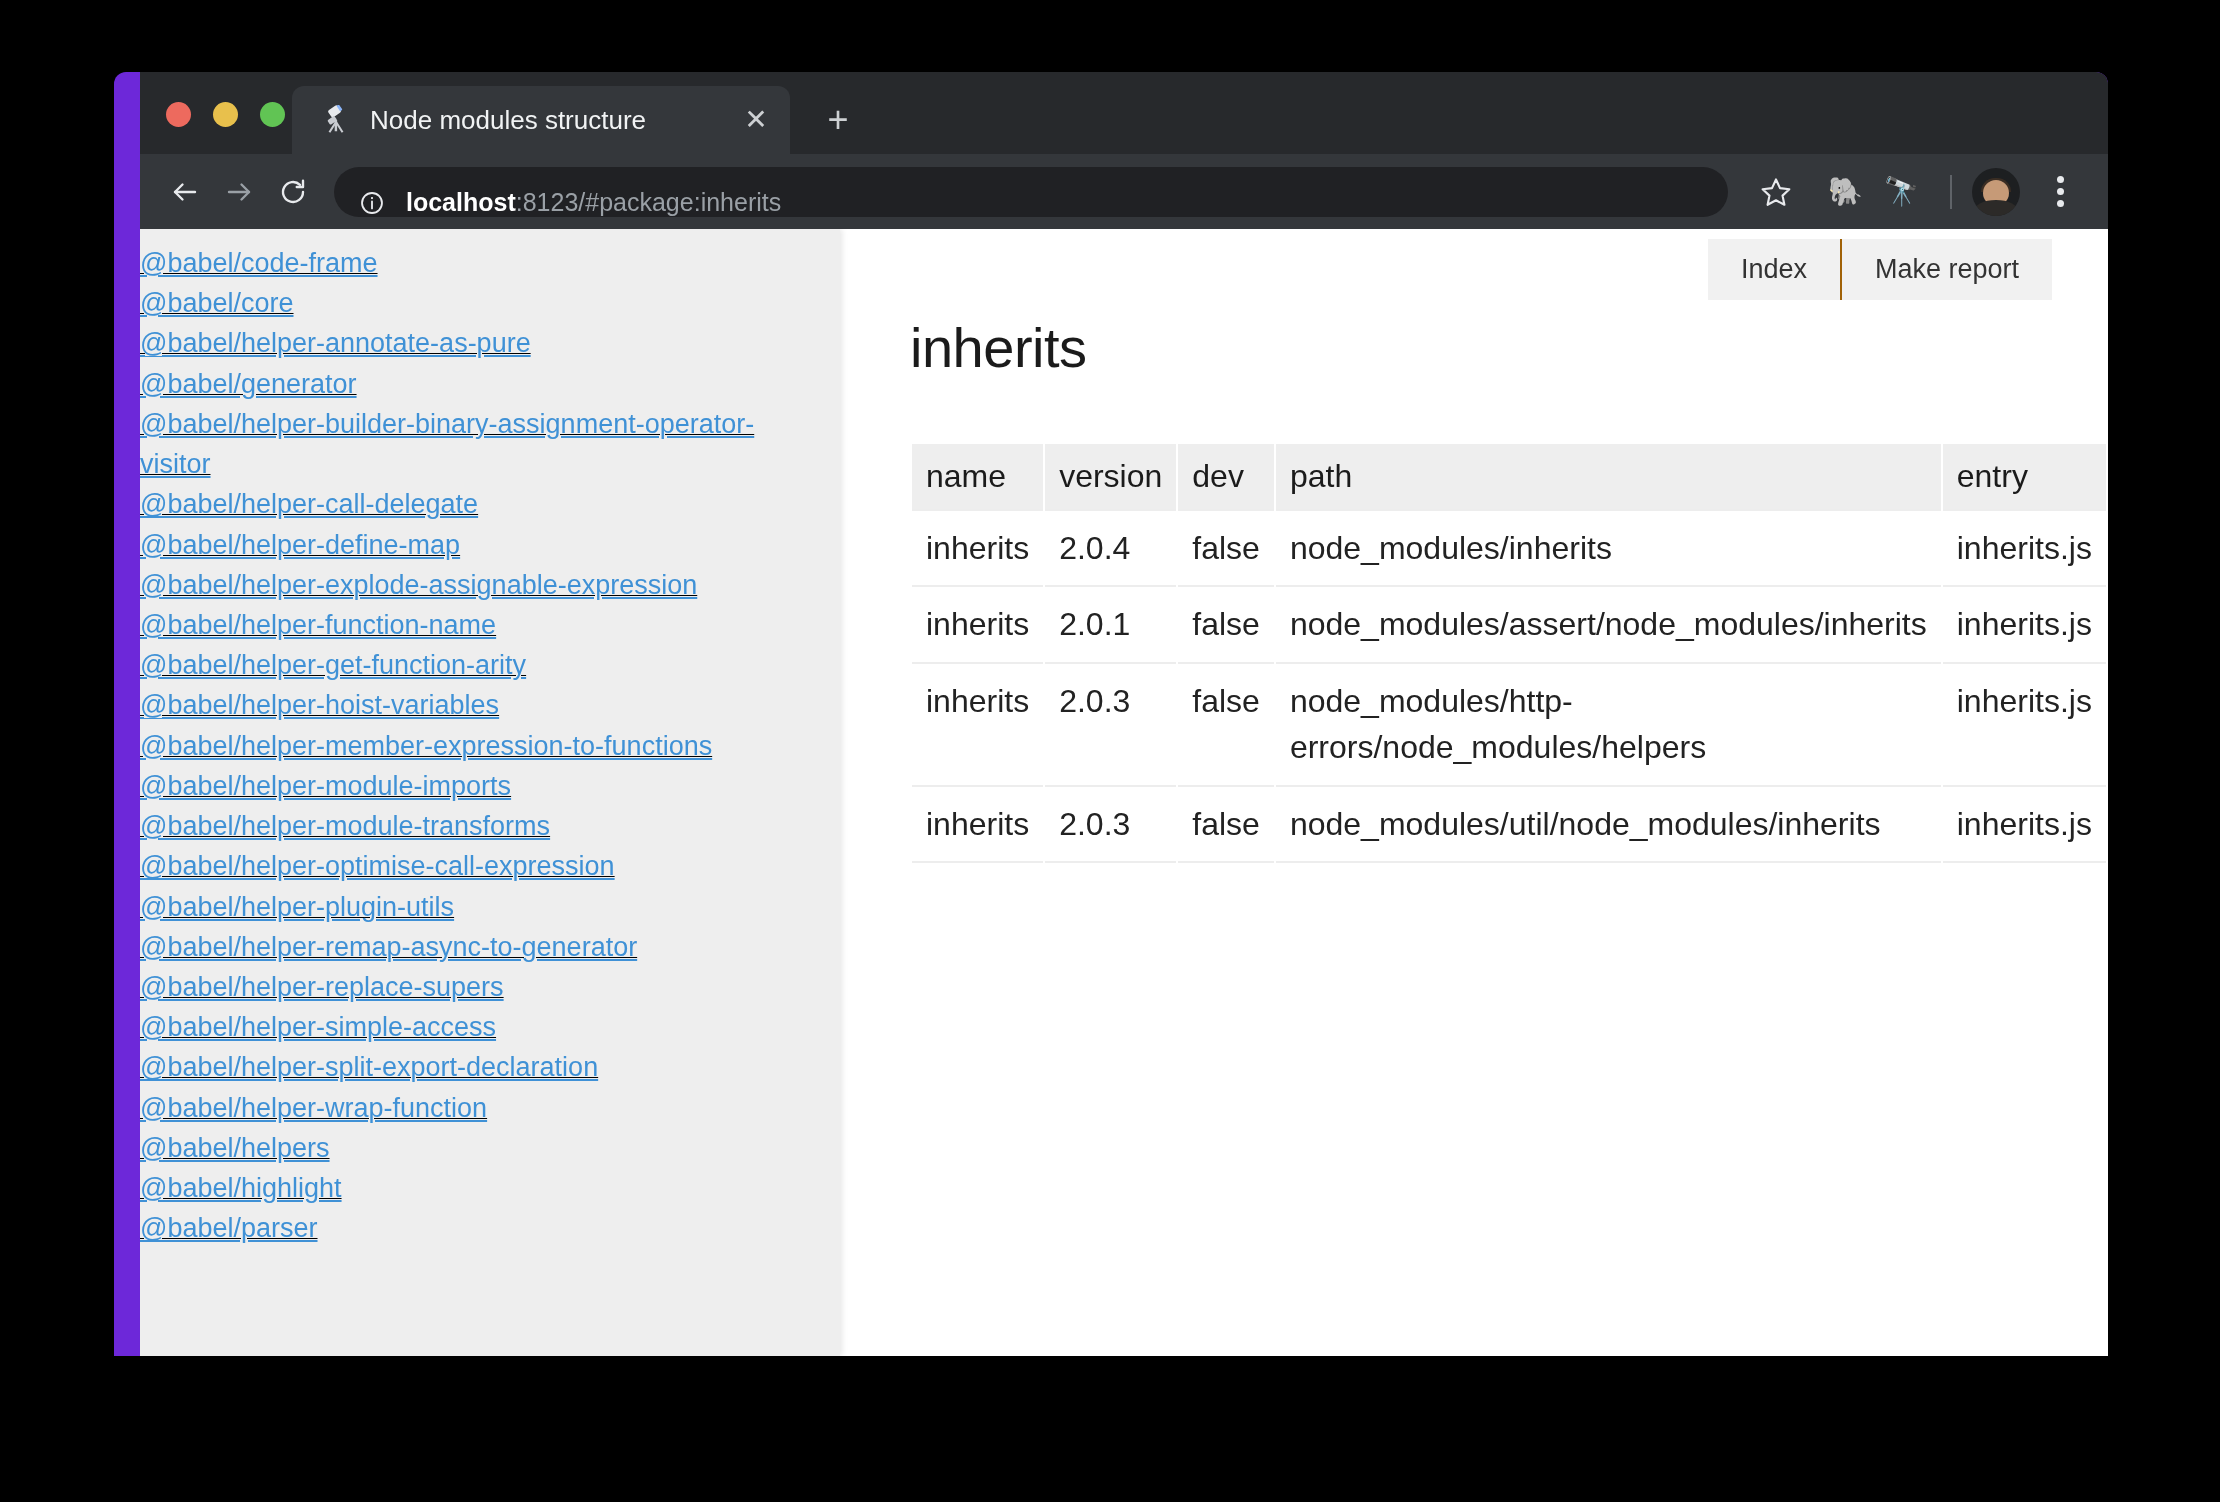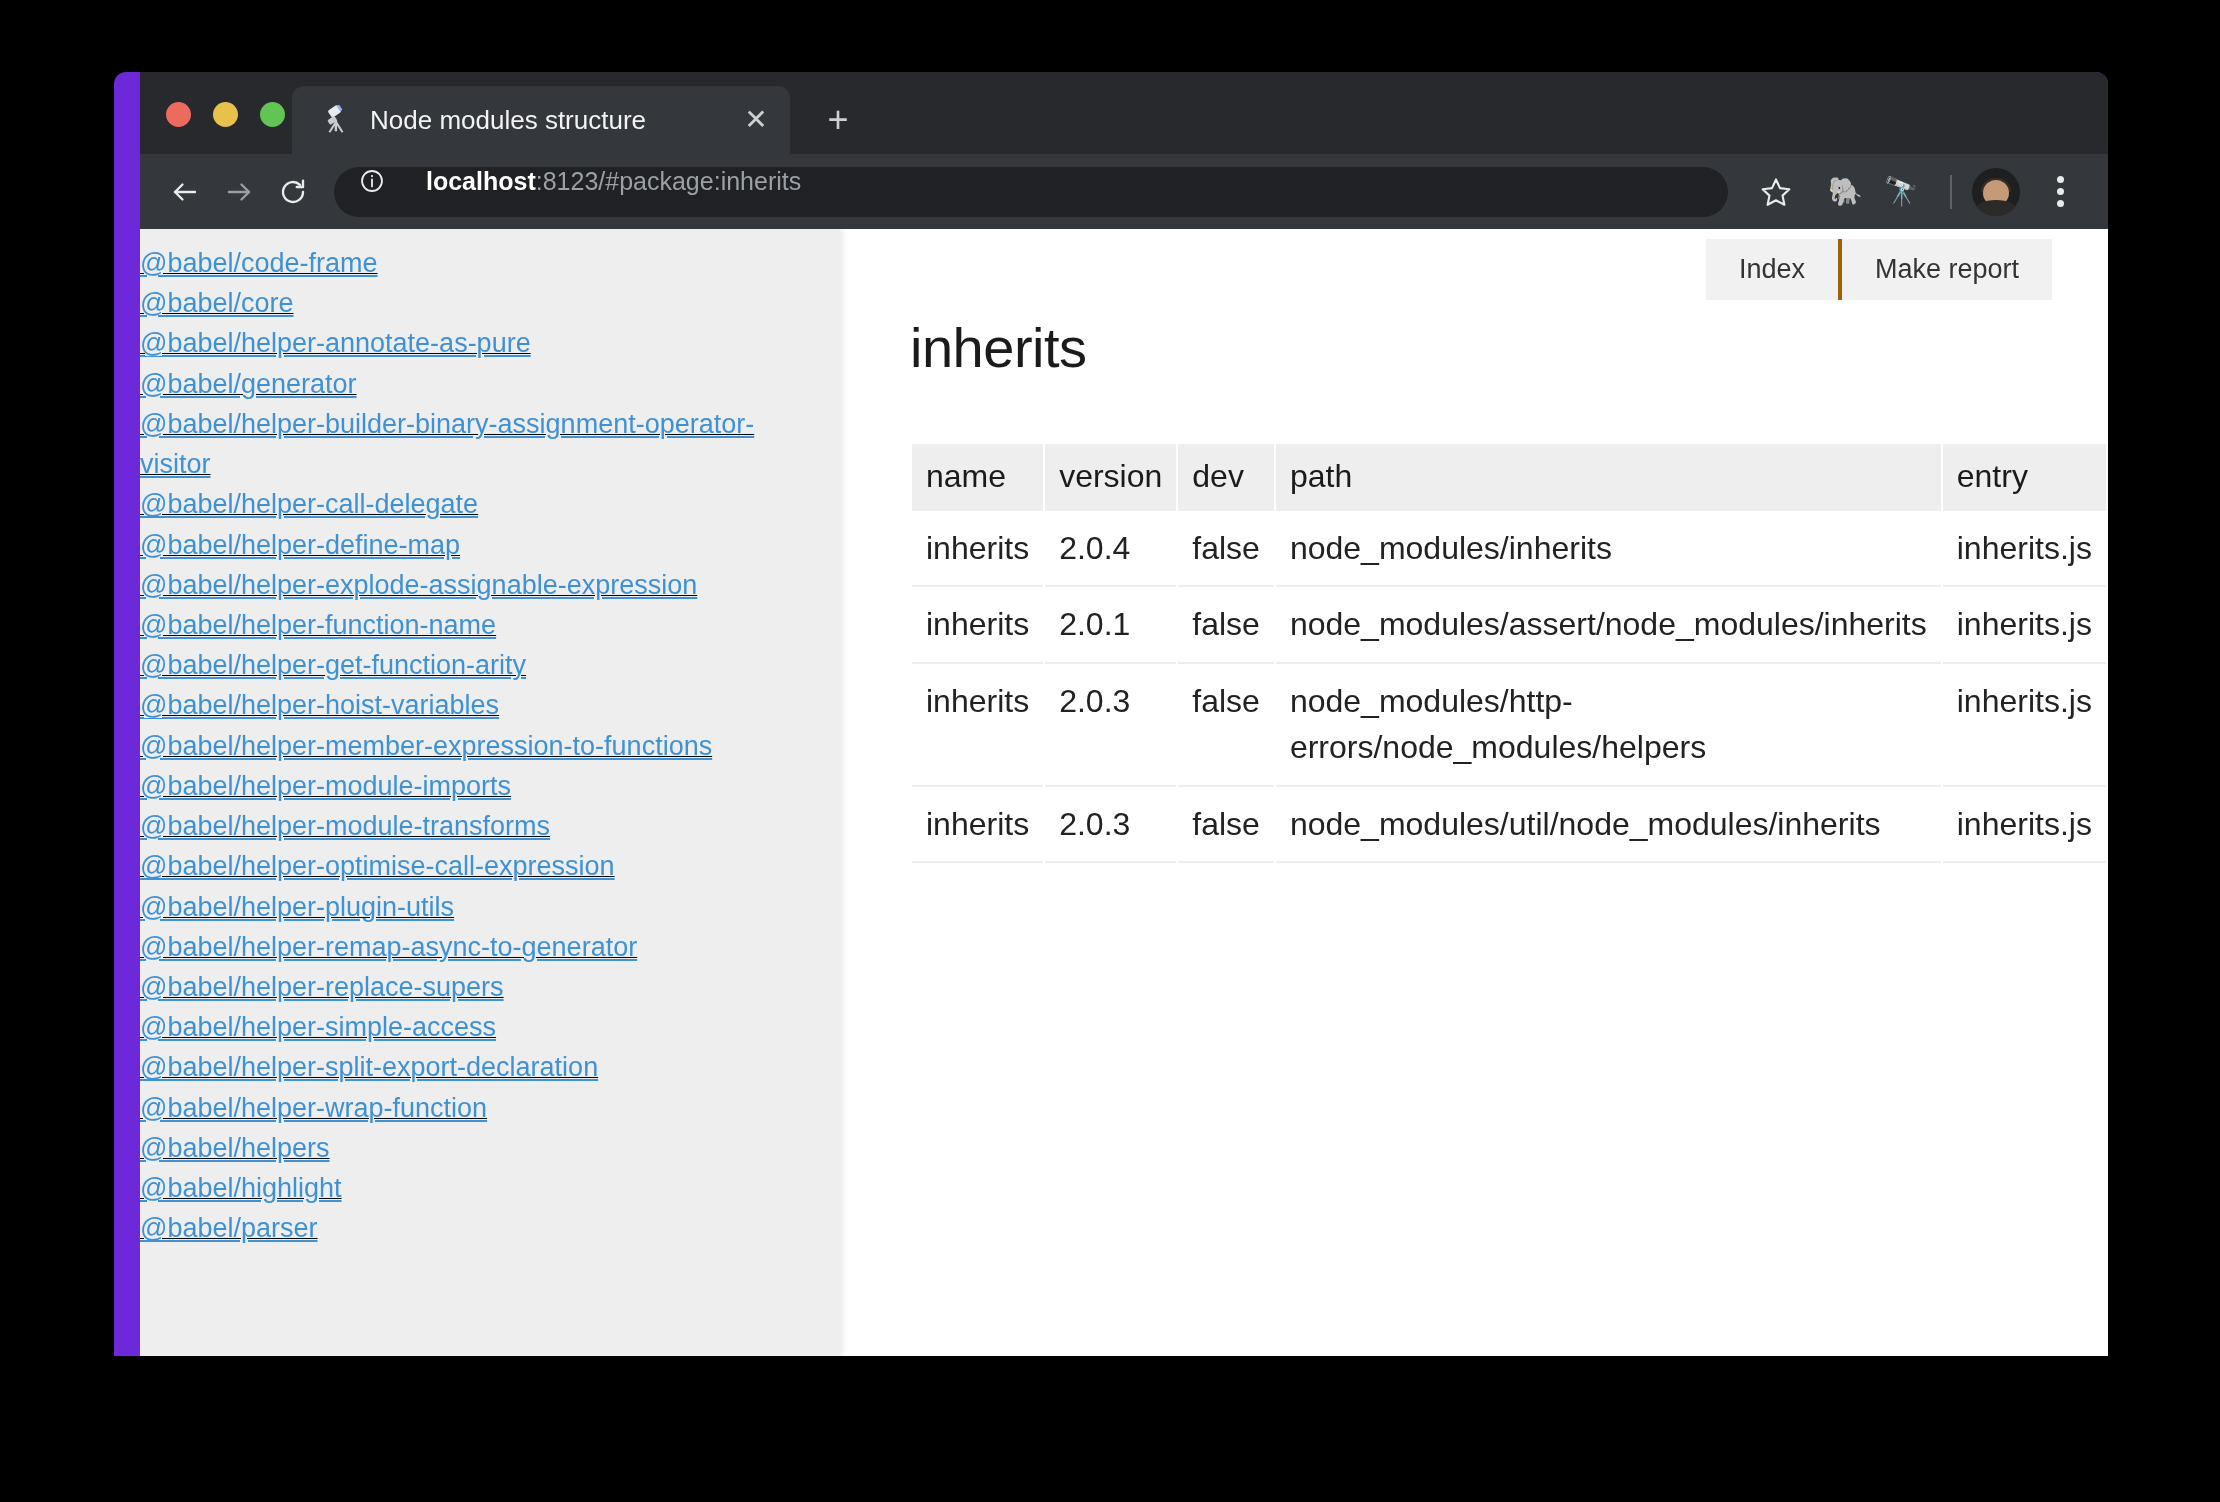--- a/index.html
+++ b/index.html
@@ -122,24 +122,23 @@
   }
   .nav-btn svg { display: block; }
 
   #omnibox {
     flex: 1;
     height: 50px;
     margin: 0 20px 0 14px;
     background: #202124;
     border-radius: 25px;
     display: flex;
-    align-items: flex-start;
+    align-items: flex-end;
     padding: 0 24px;
     min-width: 0;
-    gap: 20px;
   }
   #site-info-icon {
     flex: 0 0 28px;
     width: 28px;
     height: 28px;
     margin-right: 20px;
     display: flex;
     align-items: center;
     justify-content: center;
   }
@@ -297,21 +296,21 @@
   .view-switch-btn {
     padding: 15px 33px;
     font-size: 27px;
     color: #333333;
     background: #f1f1f1;
     border: none;
     font-family: "Liberation Sans", sans-serif;
     white-space: nowrap;
   }
   .view-switch-btn + .view-switch-btn {
-    border-left: 4px solid #a16207;
+    border-left: 2px solid #a16207;
   }
 
   #page-title {
     margin: 86px 0 0 0;
     font-size: 56px;
     font-weight: 400;
     color: #1b1b1b;
     letter-spacing: -0.5px;
   }
 

